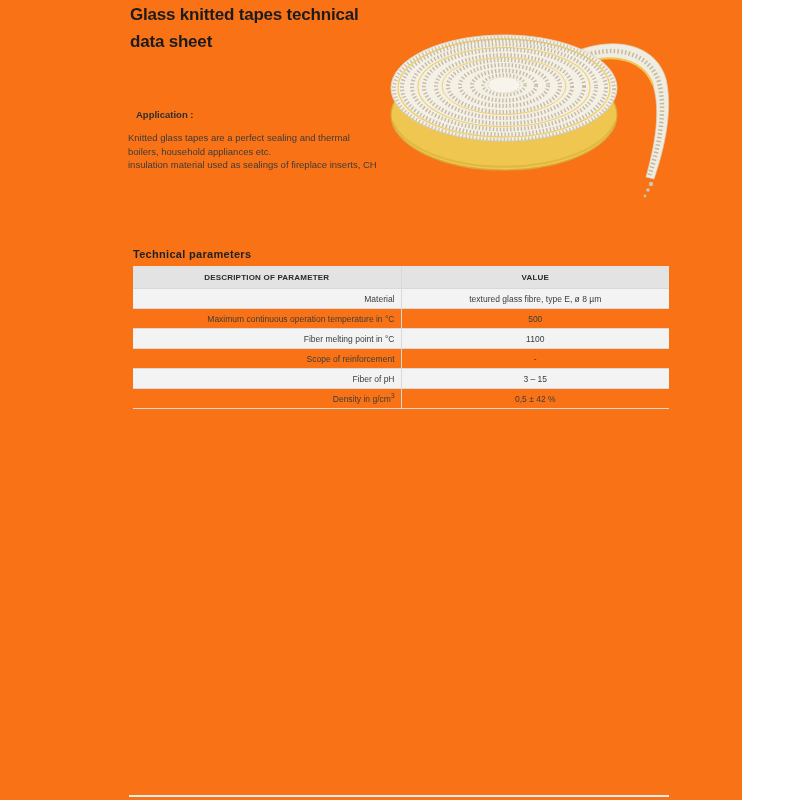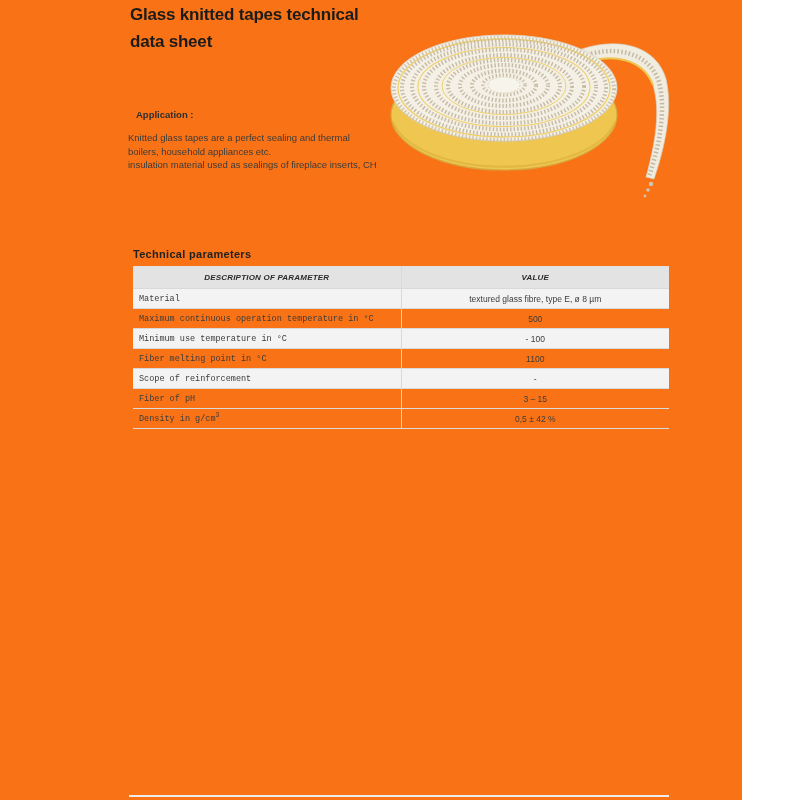--- a/index.html
+++ b/index.html
@@ -78,31 +78,30 @@
   .param-table col { width: 50%; }
   .param-table th {
     background: #e3e3e3;
     font-size: 8px;
     font-weight: 700;
     color: #2a2a2a;
     text-align: center;
     padding: 6px 2px;
     border-bottom: 1px solid #d9d9d9;
     letter-spacing: 0.2px;
-    font-style: italic;
   }
   .param-table td {
     padding: 4.5px 6px;
     border-bottom: 1px solid #d9d9d9;
     line-height: 10px;
     vertical-align: middle;
   }
   .param-table th:first-child,
   .param-table td.param { border-right: 1px solid #d9d9d9; }
-  .param-table td.param { text-align: left; font-family: Liberation Mono, monospace; }
+  .param-table td.param { text-align: right; }
   .param-table td.value { text-align: center; }
   .param-table tbody tr:nth-child(odd):not(:last-child) { background: #f3f3f3; }
   .param-table sup { font-size: 6.5px; line-height: 0; vertical-align: super; }
 
   
   .footer-line {
     position: absolute;
     left: 129px;
     top: 795px;
     width: 540px;
@@ -181,27 +180,20 @@
           </td>
     </tr>
         <tr>
       <td class="param"><span class="param-text">Maximum continuous operation temperature in °C</span><sup class="param-sup"></sup></td>
       <td class="value">
             <div class="v1">500</div>
             <div class="v2"></div>
           </td>
     </tr>
         <tr>
-      <td class="param"><span class="param-text">Minimum use temperature in °C</span><sup class="param-sup"></sup></td>
-      <td class="value">
-            <div class="v1">- 100</div>
-            <div class="v2"></div>
-          </td>
-    </tr>
-        <tr>
       <td class="param"><span class="param-text">Fiber melting point in °C</span><sup class="param-sup"></sup></td>
       <td class="value">
             <div class="v1">1100</div>
             <div class="v2"></div>
           </td>
     </tr>
         <tr>
       <td class="param"><span class="param-text">Scope of reinforcement</span><sup class="param-sup"></sup></td>
       <td class="value">
             <div class="v1">-</div>

